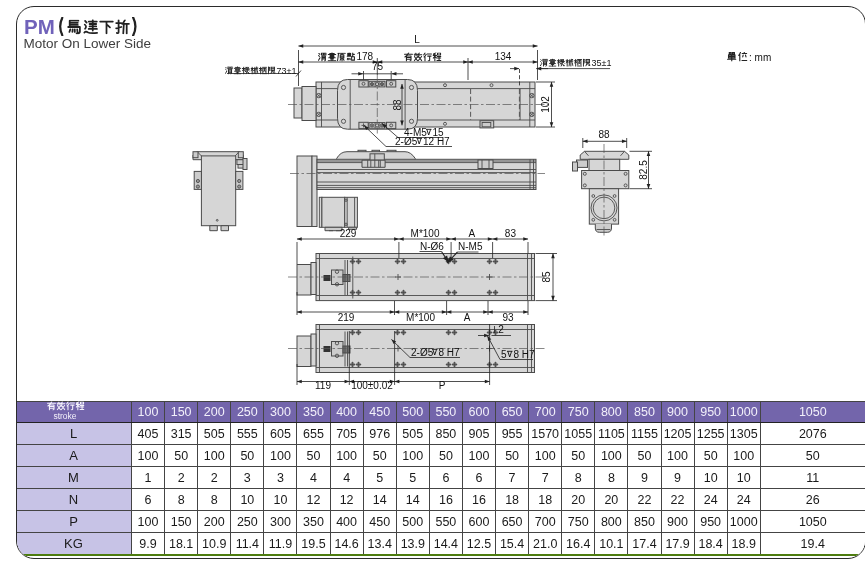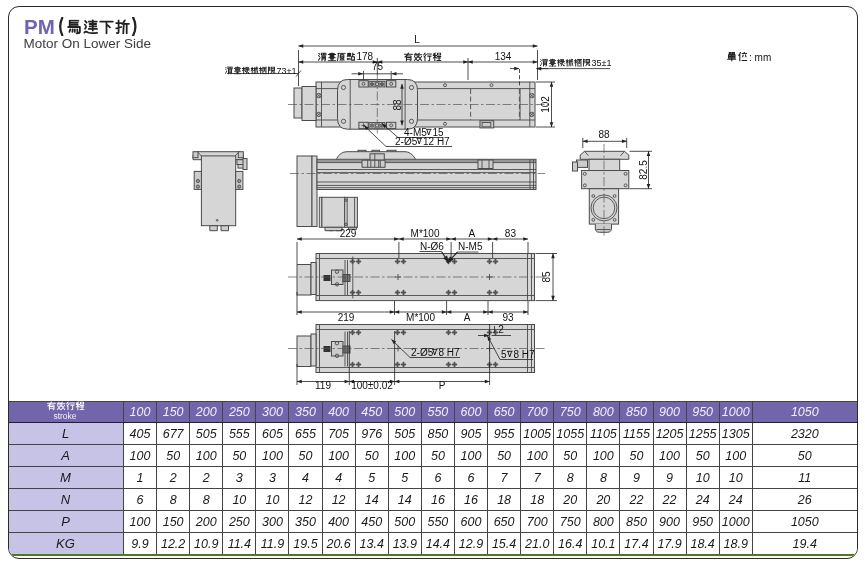--- a/index.html
+++ b/index.html
@@ -1,19 +1,19 @@
 <!DOCTYPE html>
 <html><head>
 <meta charset="utf-8">
 <style>
   html,body{margin:0;padding:0;background:#ffffff;}
   body{width:865px;height:568px;position:relative;overflow:hidden;
        font-family:"Liberation Sans", sans-serif;}
-  #frame{position:absolute;left:8px;top:6px;width:848px;height:551px;
-         border:1.6px solid #2b2b2b;border-radius:11px;overflow:hidden;font-style:italic;}
+  #frame{position:absolute;left:16px;top:6px;width:848px;height:551px;
+         border:1.6px solid #2b2b2b;border-radius:18px;overflow:hidden;}
   #tablewrap{position:absolute;left:-2px;top:394px;right:-2px;}
   table{border-collapse:collapse;table-layout:fixed;width:850px;
         font-family:"Liberation Sans", sans-serif;}
   td{border:1px solid #444;text-align:center;vertical-align:middle;
      font-size:12.5px;color:#1a1a1a;padding:0;background:#fff;}
   tr.hdr td{background:#7365ab;color:#f2f0fa;height:20px;font-size:12.5px;border-bottom:1.6px solid #222;}
   td.rh{background:#c7c3e6;font-size:13px;}
   tr.dr td{height:21px;}
   tr.last td{border-bottom:2px solid #4d7c0f;}
 </style>
@@ -49,39 +49,39 @@
             <td>800</td>
             <td>850</td>
             <td>900</td>
             <td>950</td>
             <td>1000</td>
             <td>1050</td>
           </tr>
 <tr class="dr">
             <td class="rh">L</td>
             <td>405</td>
-            <td>677</td>
+            <td>315</td>
             <td>505</td>
             <td>555</td>
             <td>605</td>
             <td>655</td>
             <td>705</td>
             <td>976</td>
             <td>505</td>
             <td>850</td>
             <td>905</td>
             <td>955</td>
-            <td>1005</td>
+            <td>1570</td>
             <td>1055</td>
             <td>1105</td>
             <td>1155</td>
             <td>1205</td>
             <td>1255</td>
             <td>1305</td>
-            <td>2320</td>
+            <td>2076</td>
           </tr>
 <tr class="dr">
             <td class="rh">A</td>
             <td>100</td>
             <td>50</td>
             <td>100</td>
             <td>50</td>
             <td>100</td>
             <td>50</td>
             <td>100</td>
@@ -164,30 +164,30 @@
             <td>800</td>
             <td>850</td>
             <td>900</td>
             <td>950</td>
             <td>1000</td>
             <td>1050</td>
           </tr>
 <tr class="dr last">
             <td class="rh">KG</td>
             <td>9.9</td>
-            <td>12.2</td>
+            <td>18.1</td>
             <td>10.9</td>
             <td>11.4</td>
             <td>11.9</td>
             <td>19.5</td>
-            <td>20.6</td>
+            <td>14.6</td>
             <td>13.4</td>
             <td>13.9</td>
             <td>14.4</td>
-            <td>12.9</td>
+            <td>12.5</td>
             <td>15.4</td>
             <td>21.0</td>
             <td>16.4</td>
             <td>10.1</td>
             <td>17.4</td>
             <td>17.9</td>
             <td>18.4</td>
             <td>18.9</td>
             <td>19.4</td>
           </tr>

